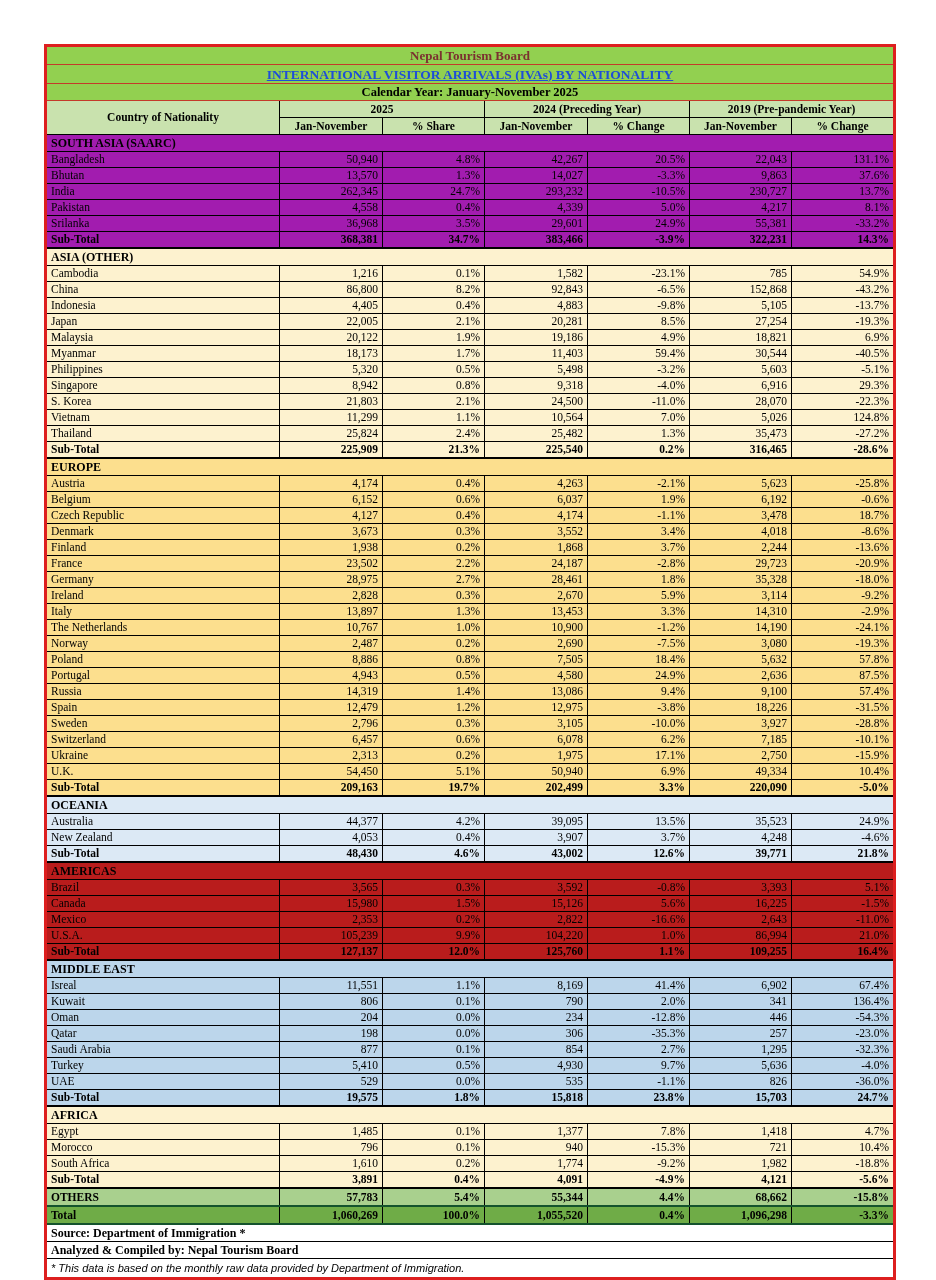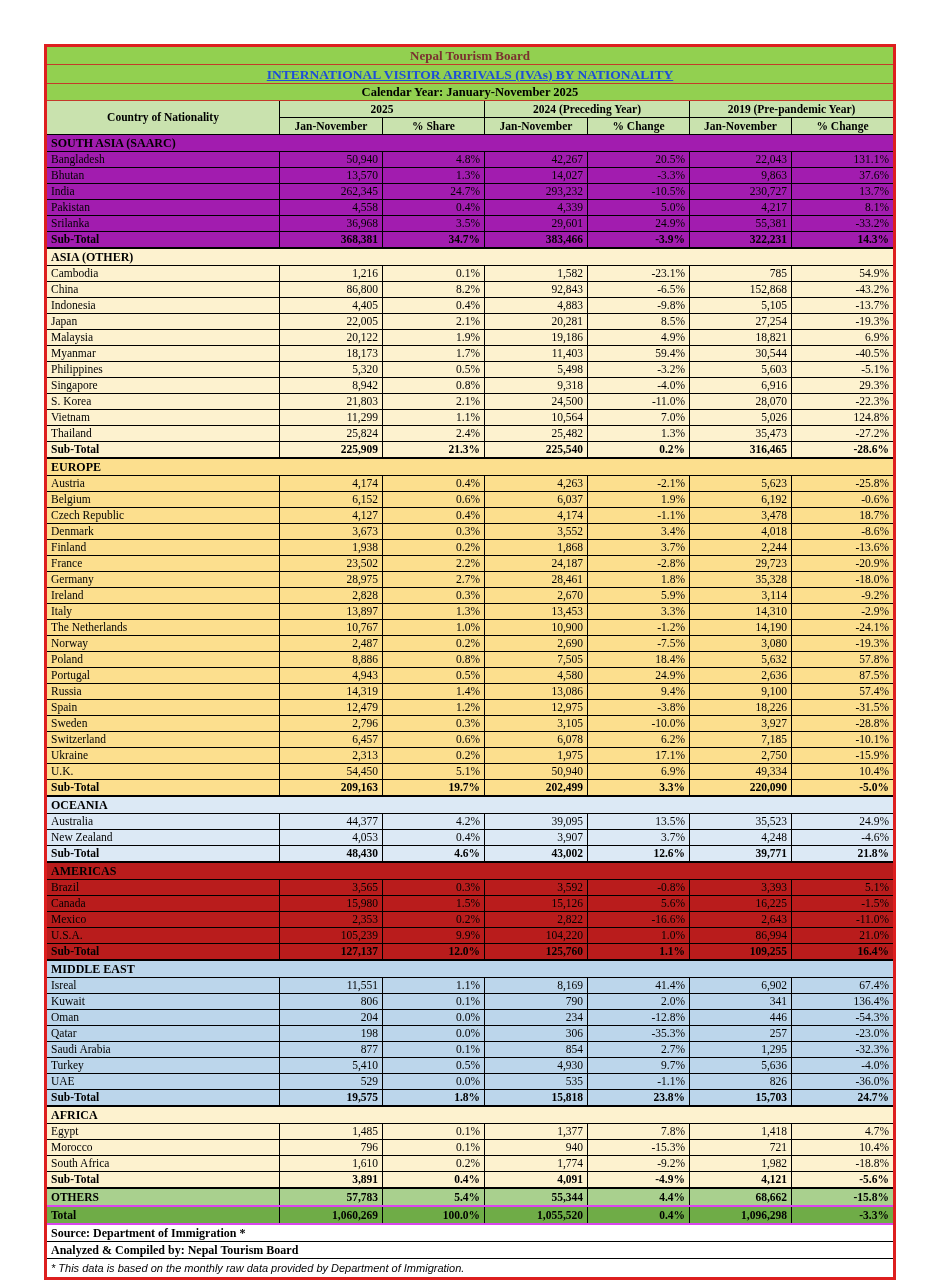--- a/index.html
+++ b/index.html
@@ -19,21 +19,21 @@
   .theme-gray td{background:#a21caf;margin-top:28px;}
   .theme-cream td{background:#fdf2cf;}
   .theme-gold td{background:#fcdf8e;}
   .theme-lblue td{background:#dce9f5;}
   .theme-green td{background:#b91c1c;}
   .theme-blue td{background:#bcd6eb;}
   .section-head td{font-weight:bold;font-size:12px;height:14px;}
   .data-row td{height:13px;}
   .data-row td.num, .subtotal-row td.num, .grand-row td.num{text-align:right;}
   .subtotal-row td{font-weight:bold;border-bottom:2px solid #000;border-top:1px solid #000;height:13px;}
-  .grand-row td{font-weight:bold;border-top:2px solid #000;border-bottom:2px solid #d946ef;height:14px;}
+  .grand-row td{font-weight:bold;border-top:2px solid #000;border-bottom:2px solid #14532d;height:14px;}
   .others-row td{background:#a9d08e;}
   .total-row td{background:#6fac47;margin-top:16px;}
   
   .foot-row td{background:#fff;font-weight:bold;font-size:12px;height:14px;border-left:none;border-right:none;}
   .foot-note td{background:#fff;font-family:"Liberation Sans",sans-serif;font-style:italic;
                 font-size:11px;height:16px;vertical-align:middle;border-left:none;border-right:none;}
 </style>
 </head>
 <body>
 

